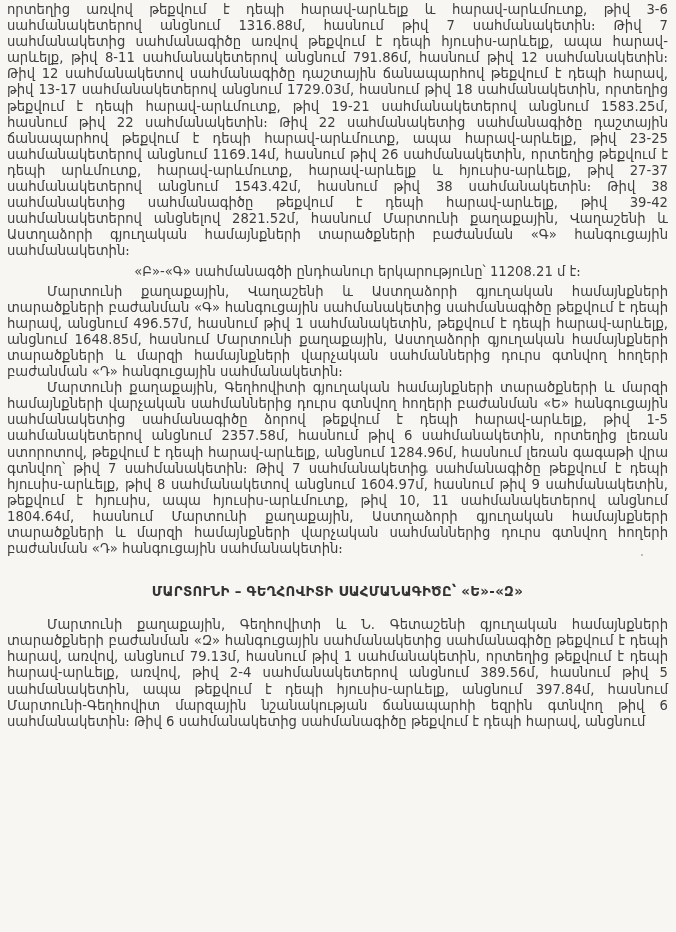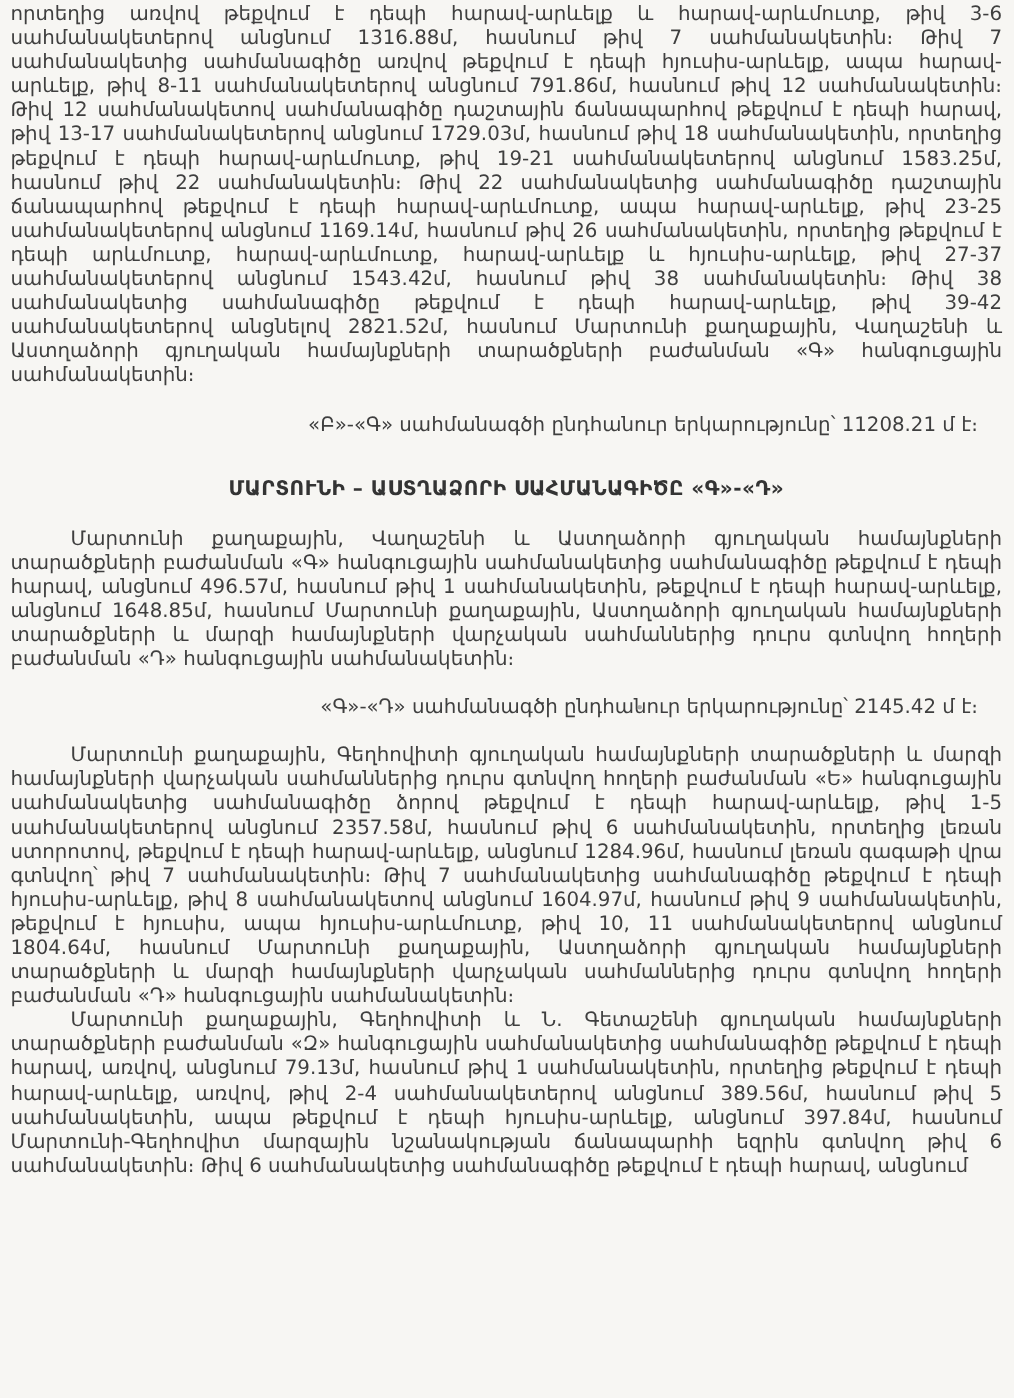--- a/index.html
+++ b/index.html
@@ -22,23 +22,23 @@
     text-align: justify;
   }
   .para {
     margin: 0;
     text-indent: 40px;
   }
   .para.continuation {
     text-indent: 0;
   }
   .summary-line {
-    margin: 16px;
+    margin: 4px;
     text-indent: 40px;
-    text-align: right;
+    text-align: center;
   }
   .section-heading {
     font-size: 13.4px;
     font-weight: bold;
     color: #343434;
     text-align: center;
     text-indent: 0;
     letter-spacing: 0.3px;
     margin: 26px 30px 17px 30px;
     line-height: 17px;
@@ -56,29 +56,28 @@
 </style>
 </head>
 <body>
 
 <div class="page">
 
   <p class="para continuation">որտեղից առվով թեքվում է դեպի հարավ-արևելք և հարավ-արևմուտք, թիվ 3-6 սահմանակետերով անցնում 1316.88մ, հասնում թիվ 7 սահմանակետին։ Թիվ 7 սահմանակետից սահմանագիծը առվով թեքվում է դեպի հյուսիս-արևելք, ապա հարավ-արևելք, թիվ 8-11 սահմանակետերով անցնում 791.86մ, հասնում թիվ 12 սահմանակետին։ Թիվ 12 սահմանակետով սահմանագիծը դաշտային ճանապարհով թեքվում է դեպի հարավ, թիվ 13-17 սահմանակետերով անցնում 1729.03մ, հասնում թիվ 18 սահմանակետին, որտեղից թեքվում է դեպի հարավ-արևմուտք, թիվ 19-21 սահմանակետերով անցնում 1583.25մ, հասնում թիվ 22 սահմանակետին։ Թիվ 22 սահմանակետից սահմանագիծը դաշտային ճանապարհով թեքվում է դեպի հարավ-արևմուտք, ապա հարավ-արևելք, թիվ 23-25 սահմանակետերով անցնում 1169.14մ, հասնում թիվ 26 սահմանակետին, որտեղից թեքվում է դեպի արևմուտք, հարավ-արևմուտք, հարավ-արևելք և հյուսիս-արևելք, թիվ 27-37 սահմանակետերով անցնում 1543.42մ, հասնում թիվ 38 սահմանակետին։ Թիվ 38 սահմանակետից սահմանագիծը թեքվում է դեպի հարավ-արևելք, թիվ 39-42 սահմանակետերով անցնելով 2821.52մ, հասնում Մարտունի քաղաքային, Վաղաշենի և Աստղաձորի գյուղական համայնքների տարածքների բաժանման «Գ» հանգուցային սահմանակետին։</p>
 
   <p class="summary-line">«Բ»-«Գ» սահմանագծի ընդհանուր երկարությունը՝ 11208.21 մ է։</p>
 
-  <h2 class="section-heading">ՄԱՐՏՈՒՆԻ – ԱՍՏՂԱՁՈՐԻ ՍԱՀՄԱՆԱԳԻԾԸ «Գ»-«Դ»</h2>
 
   <p class="para">Մարտունի քաղաքային, Վաղաշենի և Աստղաձորի գյուղական համայնքների տարածքների բաժանման «Գ» հանգուցային սահմանակետից սահմանագիծը թեքվում է դեպի հարավ, անցնում 496.57մ, հասնում թիվ 1 սահմանակետին, թեքվում է դեպի հարավ-արևելք, անցնում 1648.85մ, հասնում Մարտունի քաղաքային, Աստղաձորի գյուղական համայնքների տարածքների և մարզի համայնքների վարչական սահմաններից դուրս գտնվող հողերի բաժանման «Դ» հանգուցային սահմանակետին։</p>
 
-  <p class="summary-line">«Գ»-«Դ» սահմանագծի ընդհանուր երկարությունը՝ 2145.42 մ է։</p>
 
 
   <p class="para">Մարտունի քաղաքային, Գեղհովիտի գյուղական համայնքների տարածքների և մարզի համայնքների վարչական սահմաններից դուրս գտնվող հողերի բաժանման «Ե» հանգուցային սահմանակետից սահմանագիծը ձորով թեքվում է դեպի հարավ-արևելք, թիվ 1-5 սահմանակետերով անցնում 2357.58մ, հասնում թիվ 6 սահմանակետին, որտեղից լեռան ստորոտով, թեքվում է դեպի հարավ-արևելք, անցնում 1284.96մ, հասնում լեռան գագաթի վրա գտնվող՝ թիվ 7 սահմանակետին։ Թիվ 7 սահմանակետից սահմանագիծը թեքվում է դեպի հյուսիս-արևելք, թիվ 8 սահմանակետով անցնում 1604.97մ, հասնում թիվ 9 սահմանակետին, թեքվում է հյուսիս, ապա հյուսիս-արևմուտք, թիվ 10, 11 սահմանակետերով անցնում 1804.64մ, հասնում Մարտունի քաղաքային, Աստղաձորի գյուղական համայնքների տարածքների և մարզի համայնքների վարչական սահմաններից դուրս գտնվող հողերի բաժանման «Դ» հանգուցային սահմանակետին։</p>
 
 
+  <h2 class="section-heading">ՄԱՐՏՈՒՆԻ – ԳԵՂՀՈՎԻՏԻ ՍԱՀՄԱՆԱԳԻԾԸ՝ «Ե»-«Զ»</h2>
 
   <p class="para">Մարտունի քաղաքային, Գեղհովիտի և Ն. Գետաշենի գյուղական համայնքների տարածքների բաժանման «Զ» հանգուցային սահմանակետից սահմանագիծը թեքվում է դեպի հարավ, առվով, անցնում 79.13մ, հասնում թիվ 1 սահմանակետին, որտեղից թեքվում է դեպի հարավ-արևելք, առվով, թիվ 2-4 սահմանակետերով անցնում 389.56մ, հասնում թիվ 5 սահմանակետին, ապա թեքվում է դեպի հյուսիս-արևելք, անցնում 397.84մ, հասնում Մարտունի-Գեղհովիտ մարզային նշանակության ճանապարհի եզրին գտնվող թիվ 6 սահմանակետին։ Թիվ 6 սահմանակետից սահմանագիծը թեքվում է դեպի հարավ, անցնում</p>
 
 </div>
 
 <div class="speck s1"></div>
 <div class="speck s2"></div>
 
 </body></html>

